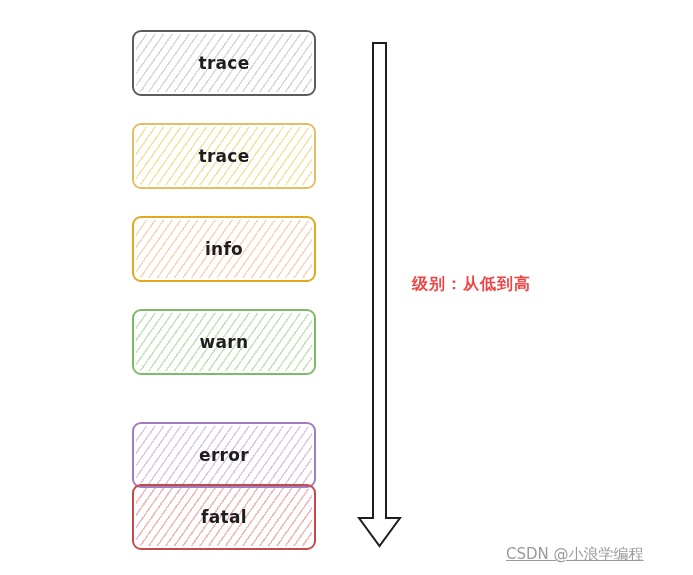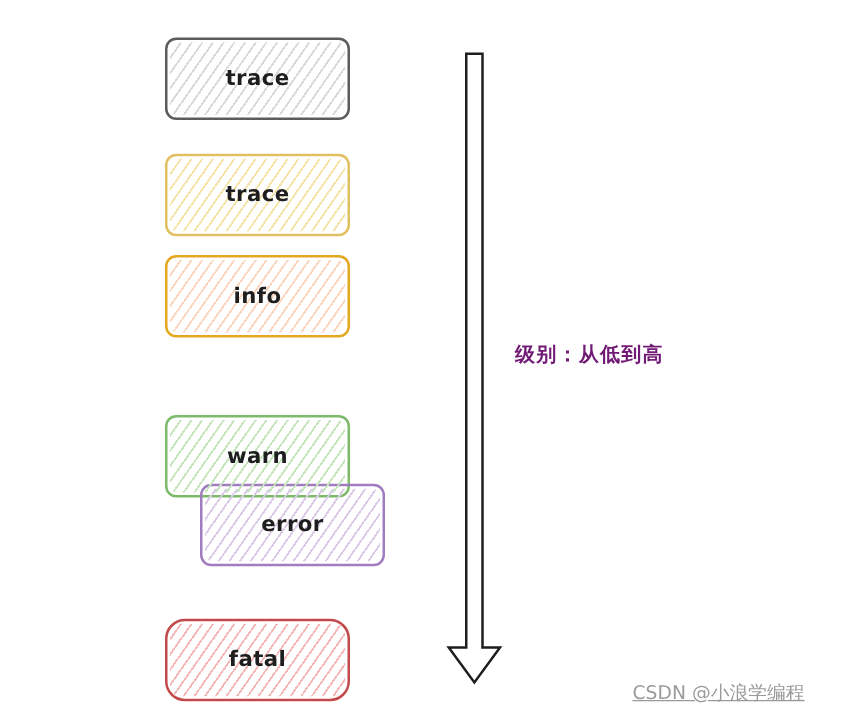--- a/index.html
+++ b/index.html
@@ -1,69 +1,69 @@
 <!DOCTYPE html>
 <html><head>
 <meta charset="utf-8">
 <style>
   html, body { margin: 0; padding: 0; }
   body {
     width: 693px; height: 575px; background: #ffffff; position: relative; overflow: hidden;
     font-family: "DejaVu Sans", sans-serif;
   }
   .box {
-    position: absolute; left: 132px; width: 148px; height: 66px;
+    position: absolute; left: 132px; width: 184px; height: 66px;
     border-radius: 9px; border: 2px solid #555;
     box-sizing: border-box;
     display: flex; align-items: center; justify-content: center;
   }
   .box .lbl {
     position: relative; z-index: 2;
     font-family: "DejaVu Sans", sans-serif; font-weight: bold; font-size: 17px; color: #1e1e1e;
     letter-spacing: 0.3px;
   }
   .box .hatch {
     position: absolute; inset: 2px; border-radius: 6px; z-index: 1;
   }
   svg.arrow { position: absolute; left: 0; top: 0; }
   .axis-label {
     position: absolute; left: 412px; top: 274px;
-    font-family: "DejaVu Sans", sans-serif; font-weight: bold; font-size: 16px; color: #701a75;
+    font-family: "DejaVu Sans", sans-serif; font-weight: bold; font-size: 16px; color: #ef4444;
     letter-spacing: 1px;
   }
   .watermark {
     position: absolute; left: 506px; top: 545px;
     font-family: "DejaVu Sans", sans-serif; font-size: 15px; color: #9a9a9a; text-decoration: underline;
   }
 </style>
 </head>
 <body>
 
 <div id="boxes">
   <div class="box" style="top: 30px; border-color: rgb(92, 92, 92);">
     <div class="hatch" style="background: repeating-linear-gradient(-55deg, rgb(217, 217, 217) 0px, rgb(217, 217, 217) 1.5px, transparent 1.5px, transparent 7px);"></div>
     <span class="lbl">trace</span>
   </div>
   <div class="box" style="top: 123px; border-color: rgb(224, 192, 96);">
     <div class="hatch" style="background: repeating-linear-gradient(-55deg, rgb(246, 227, 168) 0px, rgb(246, 227, 168) 1.5px, transparent 1.5px, transparent 7px);"></div>
     <span class="lbl">trace</span>
   </div>
-  <div class="box" style="top: 204px; border-color: rgb(227, 168, 32); text-align: center;">
+  <div class="box" style="top: 216px; border-color: rgb(227, 168, 32); text-align: center;">
     <div class="hatch" style="background: repeating-linear-gradient(-55deg, rgb(251, 213, 189) 0px, rgb(251, 213, 189) 1.5px, transparent 1.5px, transparent 7px);"></div>
     <span class="lbl">info</span>
   </div>
-  <div class="box" style="top: 309px; border-color: rgb(125, 187, 106); margin-top: 23px;">
+  <div class="box" style="top: 309px; border-color: rgb(125, 187, 106);">
     <div class="hatch" style="background: repeating-linear-gradient(-55deg, rgb(197, 229, 188) 0px, rgb(197, 229, 188) 1.5px, transparent 1.5px, transparent 7px);"></div>
     <span class="lbl">warn</span>
   </div>
-  <div class="box" style="top: 387px; border-color: rgb(162, 124, 192); margin-left: 28px;">
+  <div class="box" style="top: 422px; border-color: rgb(162, 124, 192);">
     <div class="hatch" style="background: repeating-linear-gradient(-55deg, rgb(220, 203, 232) 0px, rgb(220, 203, 232) 1.5px, transparent 1.5px, transparent 7px);"></div>
     <span class="lbl">error</span>
   </div>
-  <div class="box" style="top: 495px; border-color: rgb(194, 74, 74); border-radius: 16px;">
+  <div class="box" style="top: 484px; border-color: rgb(194, 74, 74);">
     <div class="hatch" style="background: repeating-linear-gradient(-55deg, rgb(245, 185, 185) 0px, rgb(245, 185, 185) 1.5px, transparent 1.5px, transparent 7px);"></div>
     <span class="lbl">fatal</span>
   </div>
 </div>
 
 <svg class="arrow" width="693" height="575">
   <path d="M373 43 L386 43 L386 518 L400 518 L379.5 546 L359 518 L373 518 Z" fill="#ffffff" stroke="#1e1e1e" stroke-width="2" stroke-linejoin="miter"></path>
 </svg>
 
 <div class="axis-label">级别：从低到高</div>

